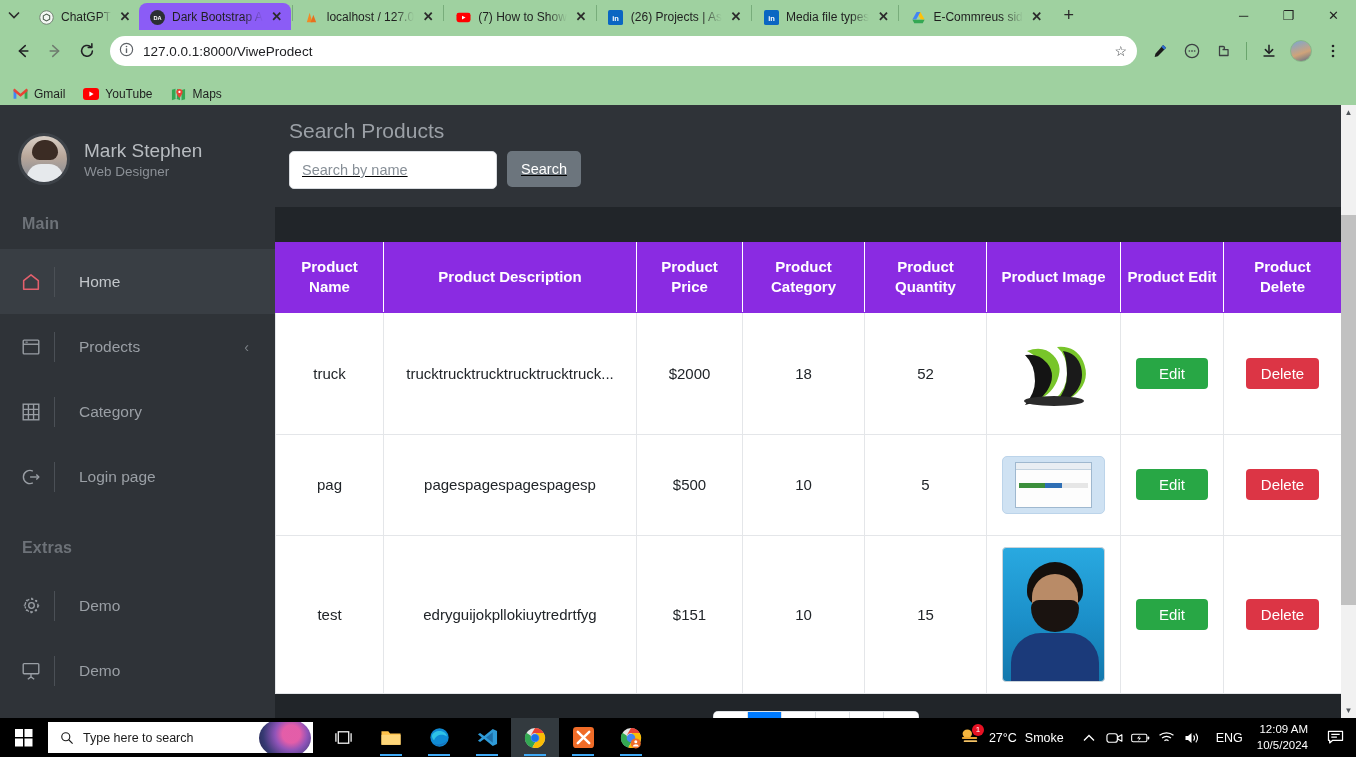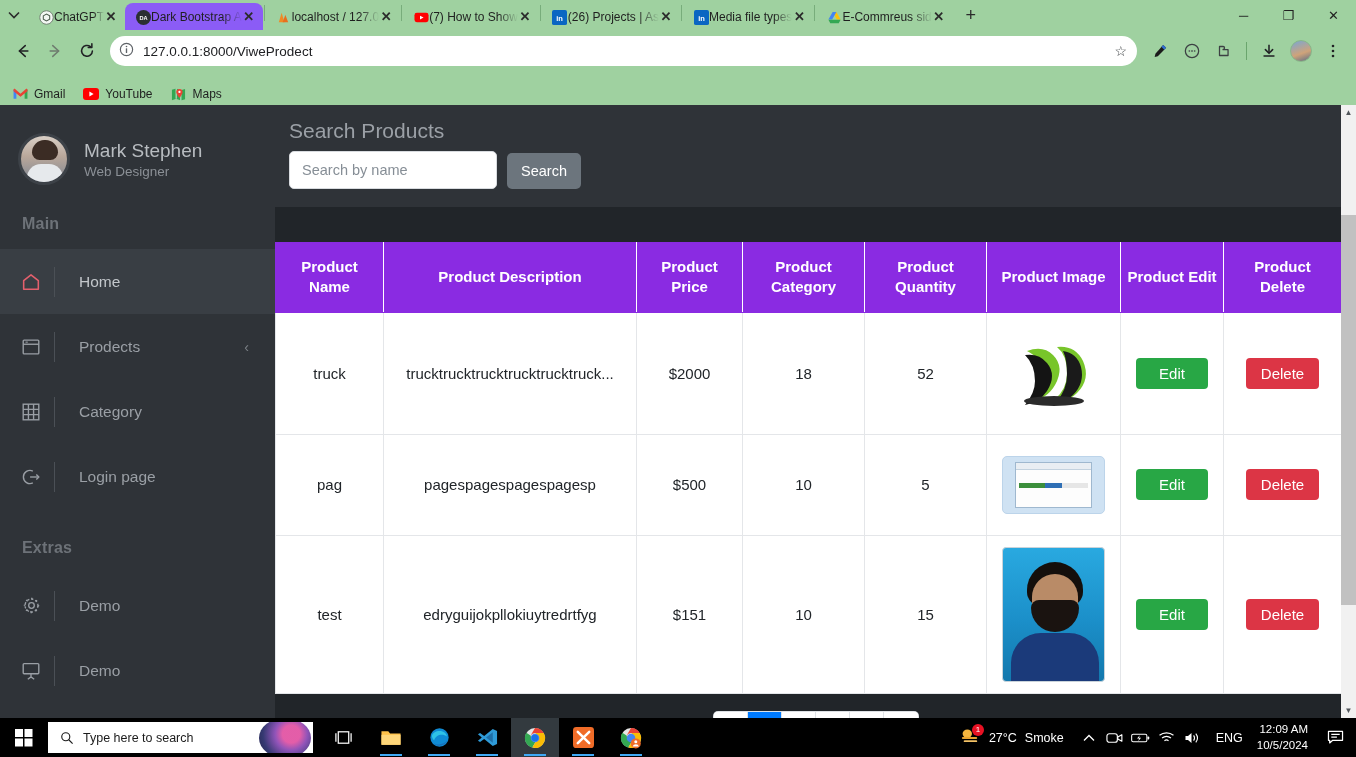--- a/index.html
+++ b/index.html
@@ -12,21 +12,21 @@
 
   
   .browser { width: 1356px; height: 718px; background: #9fd1a0; position: relative; overflow: hidden; }
 
   .tabstrip { height: 30px; display: flex; align-items: flex-end; padding-left: 0; position: relative; }
   .tab-dropdown {
     width: 28px; height: 30px; display: flex; align-items: center; justify-content: center;
     color: #2b2b2b; flex: 0 0 28px;
   }
   .tab {
-    height: 27px; display: flex; align-items: center; 
+    height: 27px; display: flex; align-items: center; gap: 7px;
     padding: 0 7px 0 10px; position: relative; flex: 0 0 auto;
     border-radius: 8px 8px 0 0; max-width: 160px;
   }
   .tab.active { background: #8b5cf6; }
   .tab .favicon { width: 16px; height: 16px; flex: 0 0 16px; display:flex; align-items:flex-end; justify-content:center; }
   .tab .tab-title {
     font-size: 12px; color: #1f1f1f; white-space: nowrap; overflow: hidden;
     text-overflow: clip; flex: 1 1 auto; -webkit-mask-image: linear-gradient(to right, #000 78%, transparent 100%);
             mask-image: linear-gradient(to right, #000 78%, transparent 100%);
   }
@@ -76,21 +76,21 @@
   .nav-item .ico { width: 46px; flex: 0 0 46px; display: flex; align-items: center; justify-content: center; }
   .nav-item .divider-v { width: 1px; height: 30px; background: #4b5056; flex: 0 0 1px; }
   .nav-item .nlabel { padding-left: 24px; }
   .nav-item .chev { position: absolute; right: 26px; color: #7b8086; font-size: 14px; }
   .nav-item.active .ico svg { stroke: #e4606d; }
 
   
   .main { flex: 1 1 auto; background: #1d4ed8; position: relative; overflow: hidden; }
   .search-panel { background: #2f3338; padding: 14px 0 18px 14px; }
   .search-panel h2 { font-size: 21px; color: #9ba0a6; font-weight: 400; margin-bottom: 8px; }
-  .search-row { display: flex; align-items: flex-end; gap: 10px; }
+  .search-row { display: flex; align-items: flex-start; gap: 10px; text-decoration: underline; }
   .search-input {
     width: 208px; height: 38px; border-radius: 5px; border: 1px solid #d8dbdf;
     background: #fff; padding: 0 12px; font-size: 14.5px; color: #495057;
     font-family: "Liberation Sans", sans-serif;
   }
   .search-input::placeholder { color: #868e96; }
   .search-btn {
     height: 36px; padding: 0 14px; border: none; border-radius: 5px;
     background: #6c757d; color: #fff; font-size: 14.5px; cursor: pointer;
     font-family: "Liberation Sans", sans-serif;

